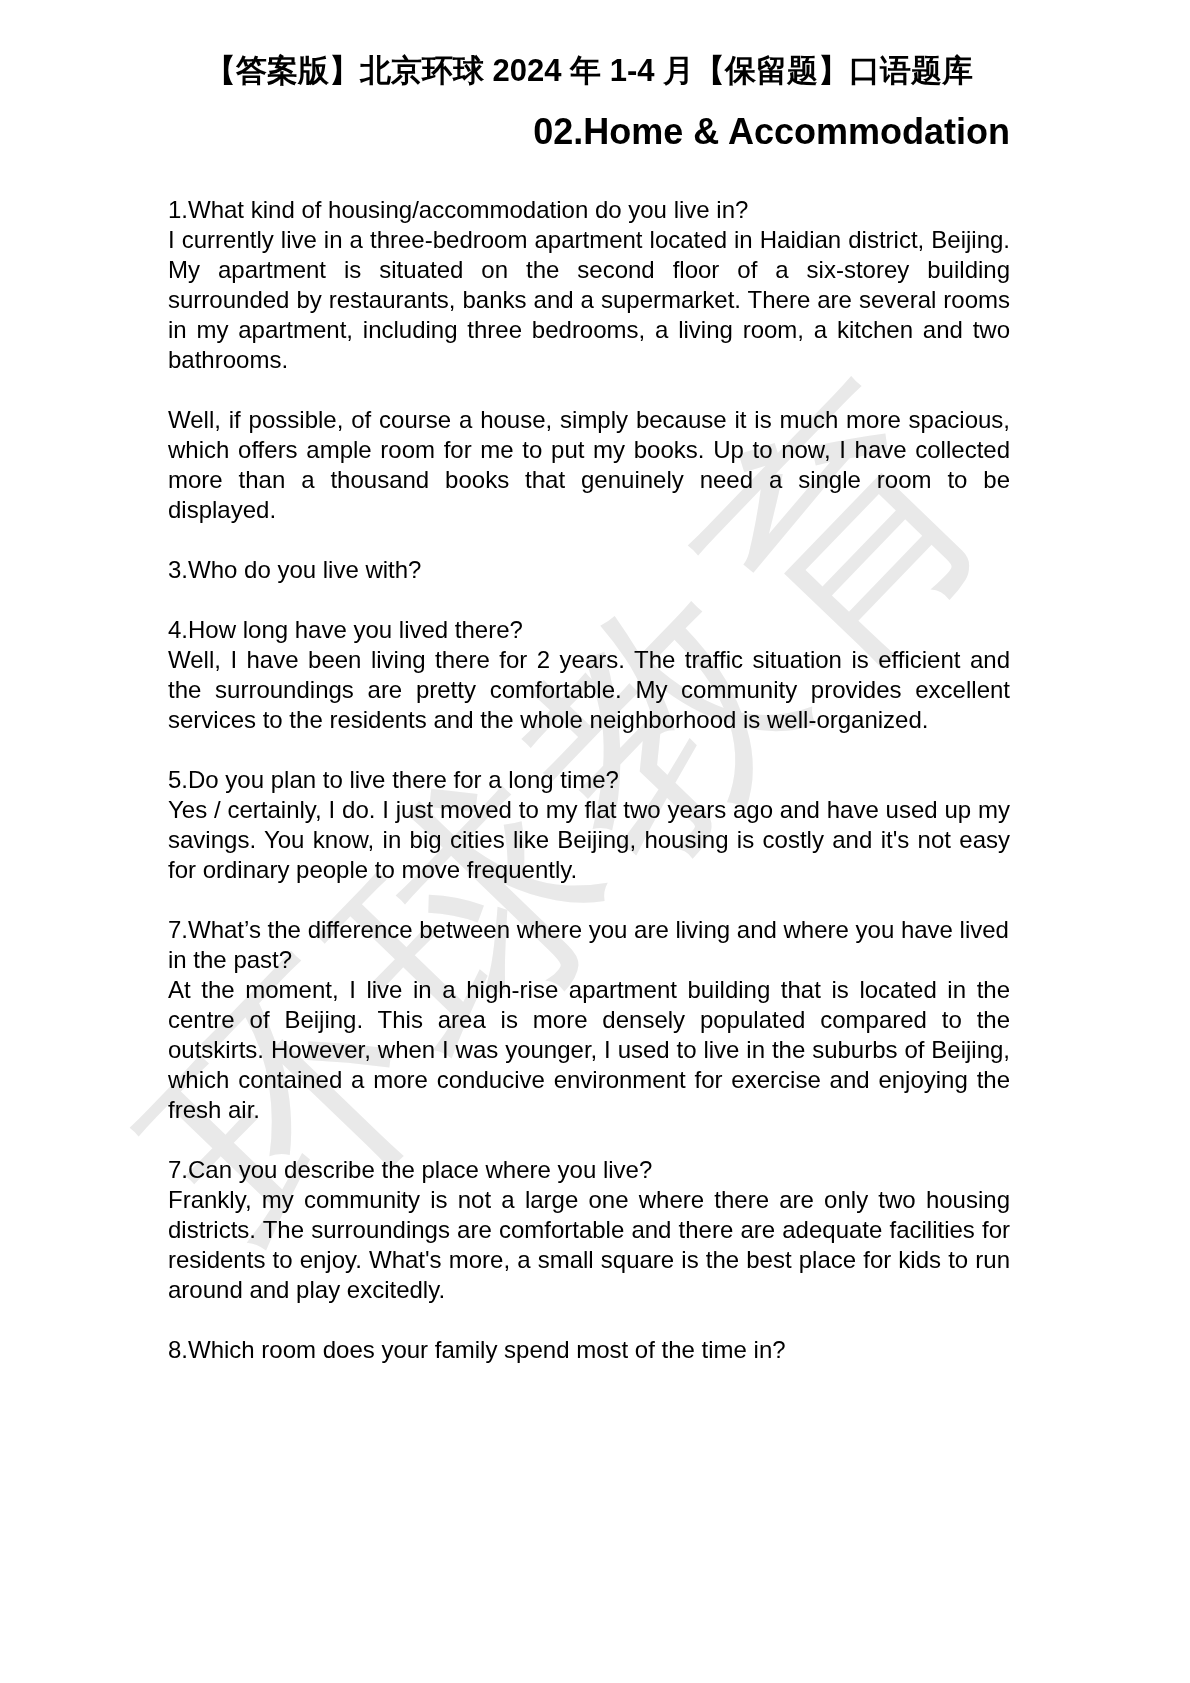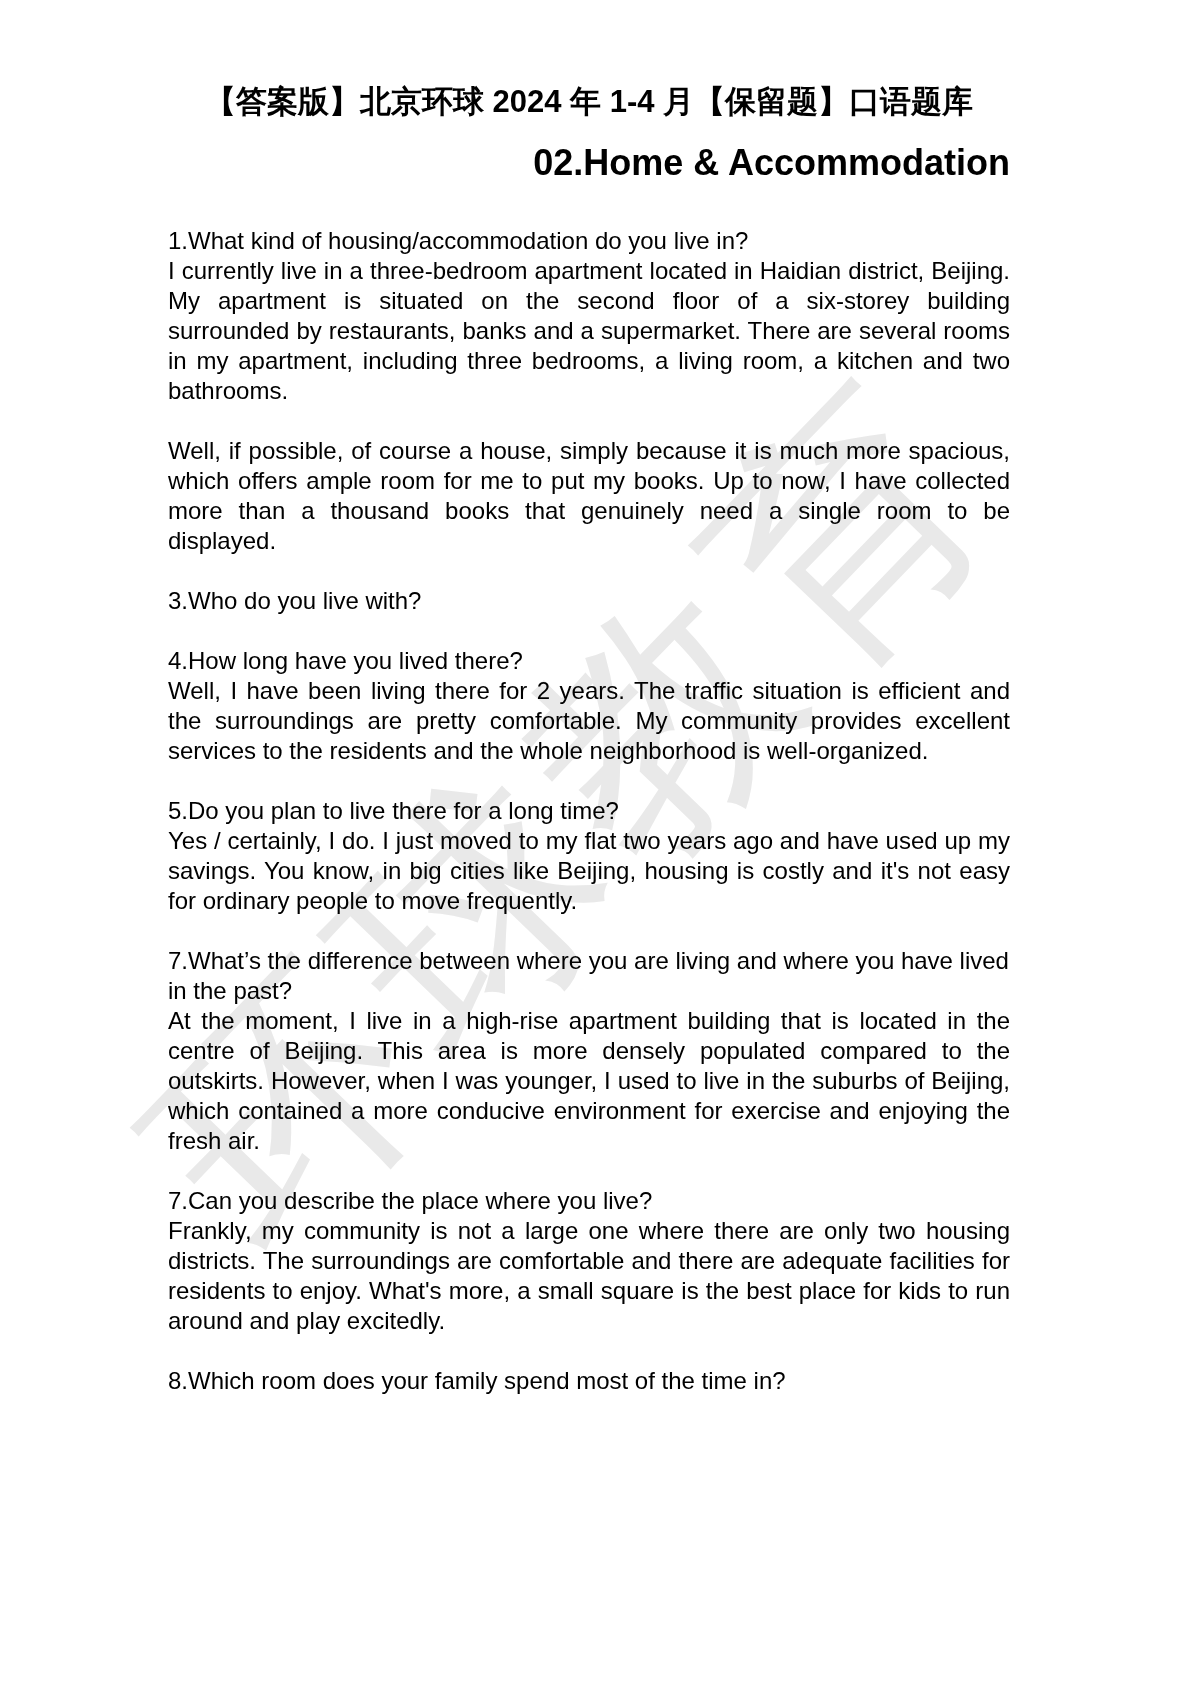--- a/index.html
+++ b/index.html
@@ -25,21 +25,21 @@
     letter-spacing: 18px;
     white-space: nowrap;
     color: #e9e9e9;
     z-index: 0;
     user-select: none;
     font-weight: 400;
   }
   .content {
     position: relative;
     z-index: 1;
-    padding: 84px 180px 0 168px;
+    padding: 53px 180px 0 168px;
   }
   .doc-title {
     font-size: 31px;
     line-height: 36px;
     font-weight: bold;
     text-align: center;
     margin: 0 0 26px 0;
   }
   .section-heading {
     font-size: 36px;

